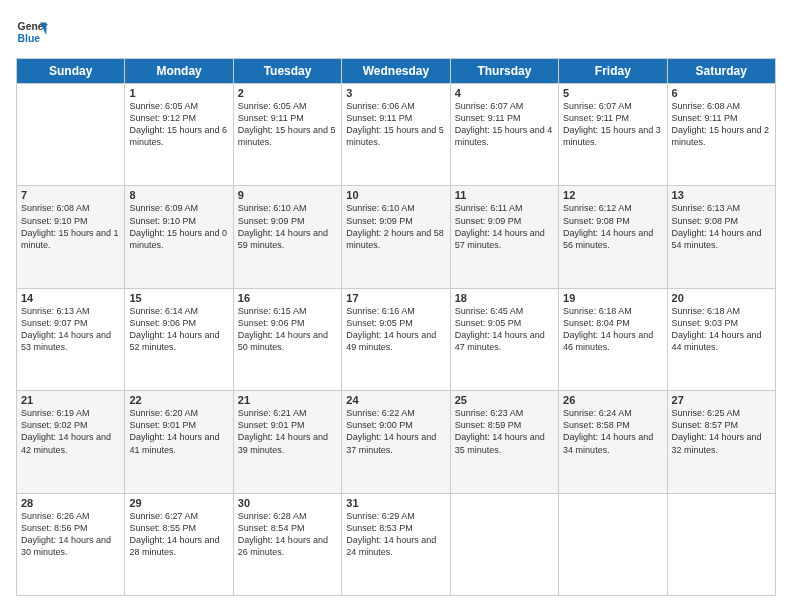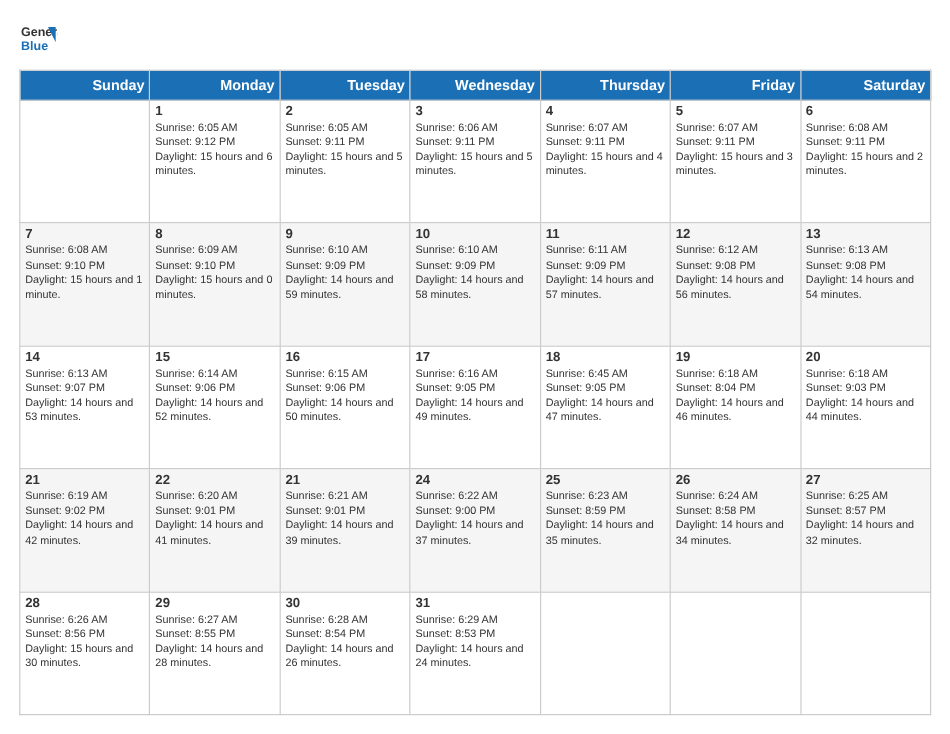--- a/index.html
+++ b/index.html
@@ -56,21 +56,21 @@
       width: 100%;
       border-collapse: collapse;
       flex: 1;
     }
     .calendar-table th {
       background-color: #1a6fb5;
       color: #fff;
       font-size: 12px;
       font-weight: bold;
       padding: 5px 4px;
-      text-align: right;
+      text-align: center;
       border: 1px solid #ccc;
     }
     .calendar-table td {
       border: 1px solid #ccc;
       vertical-align: top;
       padding: 3px 4px;
       font-size: 9.5px;
       color: #333;
       width: calc(100% / 7);
       background: #fff;
@@ -204,21 +204,21 @@
           <span>Sunrise: 6:10 AM</span><br>
           <span>Sunset: 9:09 PM</span><br>
           <span>Daylight: 14 hours and 59 minutes.</span>
         </div>
       </td>
           <td>
         <span class="day-number">10</span>
         <div class="day-info">
           <span>Sunrise: 6:10 AM</span><br>
           <span>Sunset: 9:09 PM</span><br>
-          <span>Daylight: 14 hours and 58 minutes.</span>
+          <span>Daylight: 2 hours and 58 minutes.</span>
         </div>
       </td>
           <td>
         <span class="day-number">11</span>
         <div class="day-info">
           <span>Sunrise: 6:11 AM</span><br>
           <span>Sunset: 9:09 PM</span><br>
           <span>Daylight: 14 hours and 57 minutes.</span>
         </div>
       </td>
@@ -354,21 +354,21 @@
           <span>Daylight: 14 hours and 32 minutes.</span>
         </div>
       </td>
         </tr>
         <tr>
           <td>
         <span class="day-number">28</span>
         <div class="day-info">
           <span>Sunrise: 6:26 AM</span><br>
           <span>Sunset: 8:56 PM</span><br>
-          <span>Daylight: 15 hours and 30 minutes.</span>
+          <span>Daylight: 14 hours and 30 minutes.</span>
         </div>
       </td>
           <td>
         <span class="day-number">29</span>
         <div class="day-info">
           <span>Sunrise: 6:27 AM</span><br>
           <span>Sunset: 8:55 PM</span><br>
           <span>Daylight: 14 hours and 28 minutes.</span>
         </div>
       </td>

